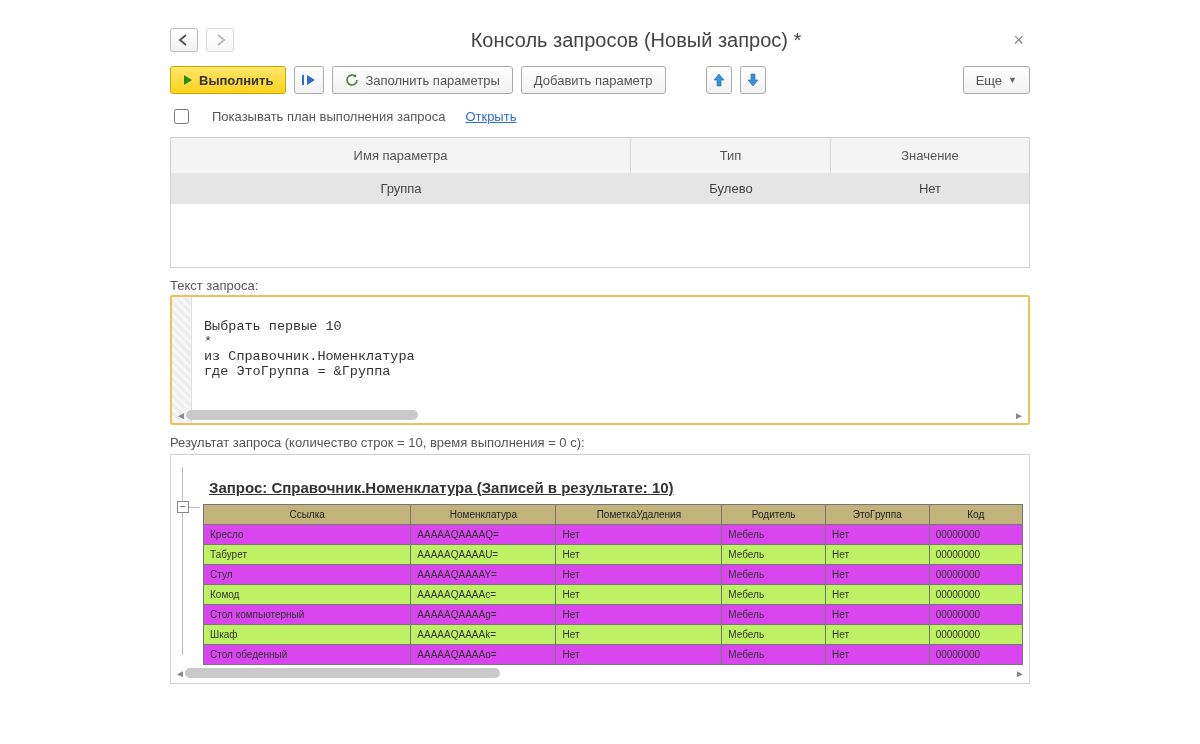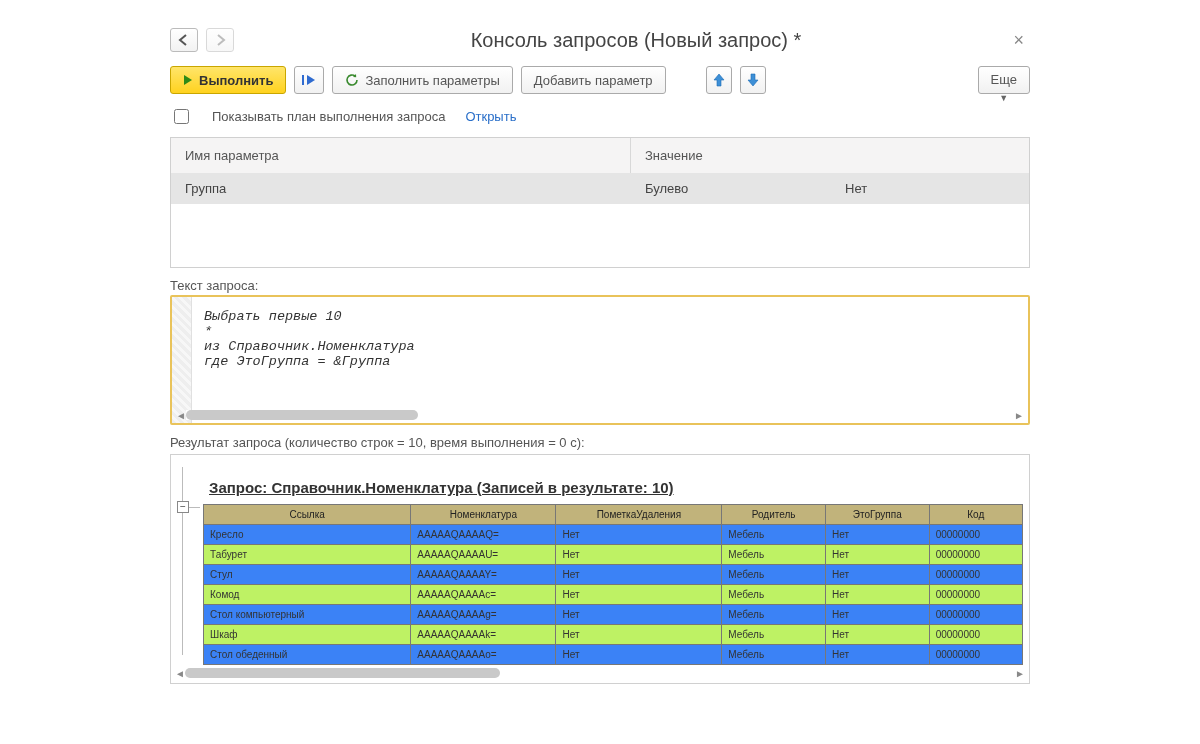--- a/index.html
+++ b/index.html
@@ -73,39 +73,40 @@
     font-size:13px;
   }
   .btn.execute {
     background:linear-gradient(#ffe56a,#ffd21f);
     border-color:#c9a600;
     color:#333;
     font-weight:bold;
   }
   .iconbtn { padding:4px 6px; }
   .spacer { flex:0 0 24px; }
-  .toolbar .gap-right { margin-left:auto;flex-direction:column; }
+  .toolbar .gap-right { margin-left:auto; }
   
   .optrow {
     display:flex;
     align-items:center;
     gap:20px;
     padding: 2px 0 6px 0;
     color:#555;
   }
   .optrow input[type=checkbox]{ width:15px;height:15px; }
-  .link { color:#2a6fc9; cursor:pointer; }
+  .link { color:#2a6fc9; text-decoration:underline; cursor:pointer; }
   
   .param-table {
     border:1px solid #d0d0d0;
     margin-top:4px;
   }
   .param-head, .param-row {
     display:grid;
     grid-template-columns: 460px 200px 1fr;
+    text-align: center;
   }
   .param-head { background:#f5f4f4; }
   .param-head > div {
     padding:10px 14px;
     border-right:1px solid #d8d8d8;
     color:#555;
   }
   .param-head > div:last-child{border-right:none;}
   .param-row > div {
     padding:8px 14px;
@@ -123,27 +124,26 @@
     display:flex;
     background:#fff;
   }
   .query-gutter{
     width:20px;
     background:repeating-linear-gradient(45deg,#eee,#eee 3px,#f7f7f7 3px,#f7f7f7 6px);
     border-right:1px solid #e0e0e0;
   }
   .query-text {
     flex:1;
-    padding:12px 12px;
+    padding:22px 12px;
     font-family: "Courier New", monospace;
     font-size:13.5px;
     color:#333;
     white-space:pre;
     overflow:hidden;
-    font-style:italic;
   }
   .hscroll {
     position:absolute;
     left:4px; right:4px; bottom:2px;
     height:12px;
     display:flex; align-items:center;
   }
   .hscroll .track{
     flex:1; height:10px; background:#fff; position:relative;
   }
@@ -203,21 +203,21 @@
     white-space:nowrap;
     overflow:hidden;
     height:20px;
   }
   table.res th {
     background:#c1b37b;
     color:#222;
     font-weight:normal;
     text-align:center;
   }
-  table.res td { background:#3b82f6; color:#333; }
+  table.res td { background:#d946ef; color:#333; }
   table.res tr.alt td { background:#bef264; }
   .col-ref{width:200px;}
   .col-ver{width:140px;}
   .col-pom{width:160px;}
   .col-rod{width:100px;}
   .col-grp{width:100px;}
   .col-kod{width:90px;}
   
   .result-outer .hscroll { left:4px; right:4px; bottom:4px; }
   
@@ -285,20 +285,21 @@
 
   <div class="optrow">
     <input type="checkbox" style="">
     <span>Показывать план выполнения запроса</span>
     <span class="link">Открыть</span>
   </div>
 
   <div class="param-table">
     <div class="param-head">
       <div>Имя параметра</div>
+      <div>Тип</div>
       <div>Значение</div>
     </div>
     <div class="param-body">
       <div class="param-row selected">
         <div>Группа</div>
         <div>Булево</div>
         <div>Нет</div>
       </div>
     </div>
   </div>

